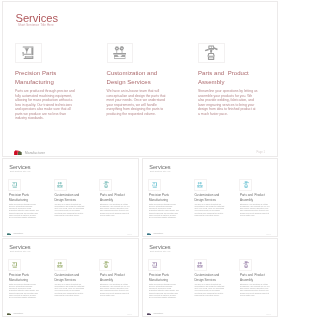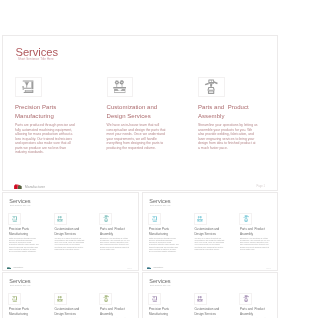--- a/index.html
+++ b/index.html
@@ -1,17 +1,17 @@
 <!DOCTYPE html>
 <html><head>
 <meta charset="utf-8">
 <style>
   html,body{margin:0;padding:0;background:#fff;}
   body{width:281px;height:318px;font-family:"Liberation Sans",sans-serif;overflow:hidden;}
-  .panel{background:#fff;border:1px solid #eceaea;box-sizing:border-box;position:absolute;overflow:hidden;margin-top:34px;}
+  .panel{background:#fff;border:1px solid #eceaea;box-sizing:border-box;position:absolute;overflow:hidden;}
   
   .p1{left:2px;top:1px;width:276px;height:156px;}
   .p2{left:2px;top:158px;width:137px;height:79px;}
   .p3{left:142px;top:158px;width:136px;height:79px;}
   .p4{left:2px;top:238px;width:137px;height:79px;}
   .p5{left:142px;top:238px;width:136px;height:79px;}
 
   
   .l-title{position:absolute;left:12.5px;top:9.5px;font-size:11.2px;color:#b0585c;letter-spacing:-0.05px;}
   .l-sub{position:absolute;left:15px;top:21px;font-size:2.9px;color:#cb9ba0;letter-spacing:0.1px;}

